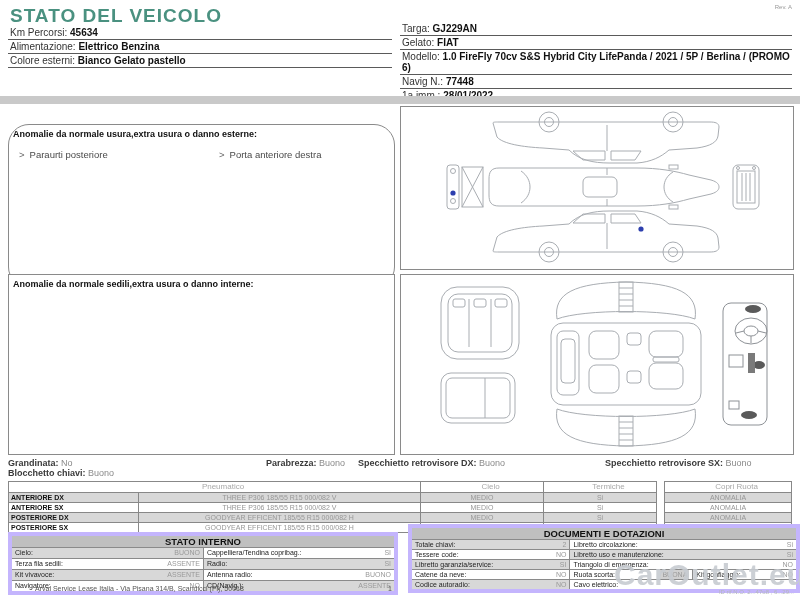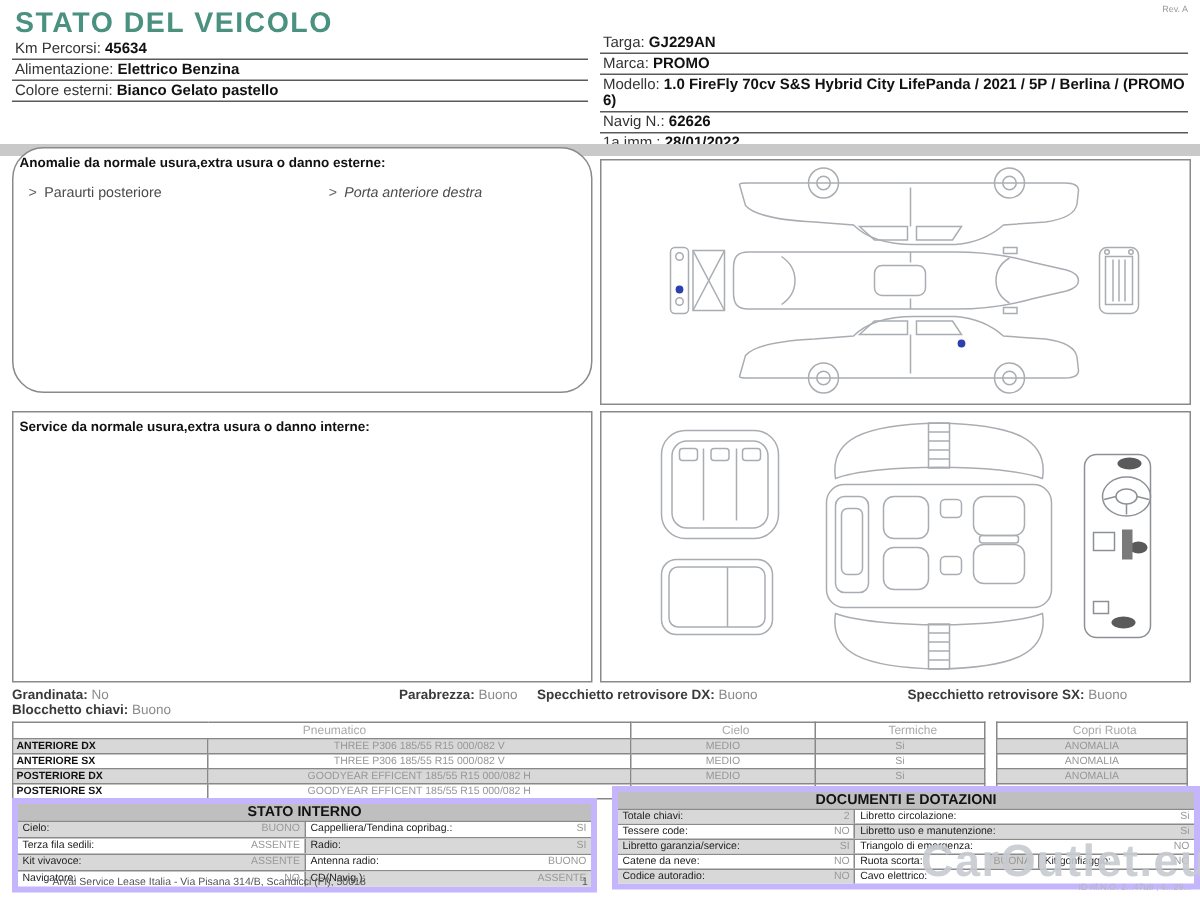--- a/index.html
+++ b/index.html
@@ -77,41 +77,41 @@
     <div class="info-row">
       <span class="lbl">Colore esterni: </span><span class="val">Bianco Gelato pastello</span>
     </div>
   </div>
 
   <div class="info-block" style="left:400px;top:22px;width:392px;">
     <div class="info-row">
       <span class="lbl">Targa: </span><span class="val">GJ229AN</span>
     </div>
     <div class="info-row">
-      <span class="lbl">Marca: </span><span class="val">PROMO</span>
+      <span class="lbl">Gelato: </span><span class="val">FIAT</span>
     </div>
     <div class="info-row">
       <span class="lbl">Modello: </span><span class="val">1.0 FireFly 70cv S&amp;S Hybrid City LifePanda / 2021 / 5P / Berlina / (PROMO 6)</span>
     </div>
     <div class="info-row">
-      <span class="lbl">Navig N.: </span><span class="val">62626</span>
+      <span class="lbl">Navig N.: </span><span class="val">77448</span>
     </div>
     <div class="info-row">
       <span class="lbl">1a imm.: </span><span class="val">28/01/2022</span>
     </div>
   </div>
 
   <div class="sep-bar"></div>
 
-  <div class="panel" style="left:8px;top:98px;width:385px;height:162px;border-radius:21px;">
+  <div class="panel" style="left:8px;top:124px;width:385px;height:162px;border-radius:21px;">
     <div class="panel-title">Anomalie da normale usura,extra usura o danno esterne:</div>
     <div class="anomaly-item" style="left:10px;top:24px;">
       <span class="bullet">&gt;</span><span>Paraurti posteriore</span>
     </div>
-    <div class="anomaly-item" style="left:210px;top:24px;font-style:italic;">
+    <div class="anomaly-item" style="left:210px;top:24px;">
       <span class="bullet">&gt;</span><span>Porta anteriore destra</span>
     </div>
   </div>
 
   <div class="panel" style="left:400px;top:106px;width:392px;height:162px;">
     <svg width="390" height="160" viewBox="0 0 390 160">
       <defs>
         <g id="sideview" class="lineart">
           <path d="M4,42 L8,28 C14,21 34,18 54,17 L80,15 C90,5 104,2 120,2 L148,2 C162,3 172,8 180,15 L208,17 C222,19 228,23 229,29 L230,38 C230,42 226,43 221,43 L10,43 C6,43 4,43 4,42 Z"></path>
           <path d="M84,14 L94,5 L116,5 L116,14 Z"></path>
@@ -157,21 +157,21 @@
         <circle cx="5" cy="3" r="1.5"></circle>
           <circle cx="21" cy="3" r="1.5"></circle>
       </g>
 
       <circle cx="52" cy="86" r="2.6" fill="#2d3fae" stroke="none"></circle>
       <circle cx="240" cy="122" r="2.6" fill="#2d3fae" stroke="none"></circle>
     </svg>
   </div>
 
   <div class="panel" style="left:8px;top:274px;width:385px;height:179px;">
-    <div class="panel-title">Service da normale usura,extra usura o danno interne:</div>
+    <div class="panel-title">Anomalie da normale sedili,extra usura o danno interne:</div>
   </div>
 
   <div class="panel" style="left:400px;top:274px;width:392px;height:179px;">
     <svg width="390" height="177" viewBox="0 0 390 177">
 
       <g transform="translate(40,12)" class="lineart">
         <rect x="0" y="0" width="78" height="72" rx="16"></rect>
         <rect x="7" y="7" width="64" height="58" rx="10"></rect>
         <line x1="28" y1="12" x2="28" y2="60"></line>
         <line x1="50" y1="12" x2="50" y2="60"></line>

